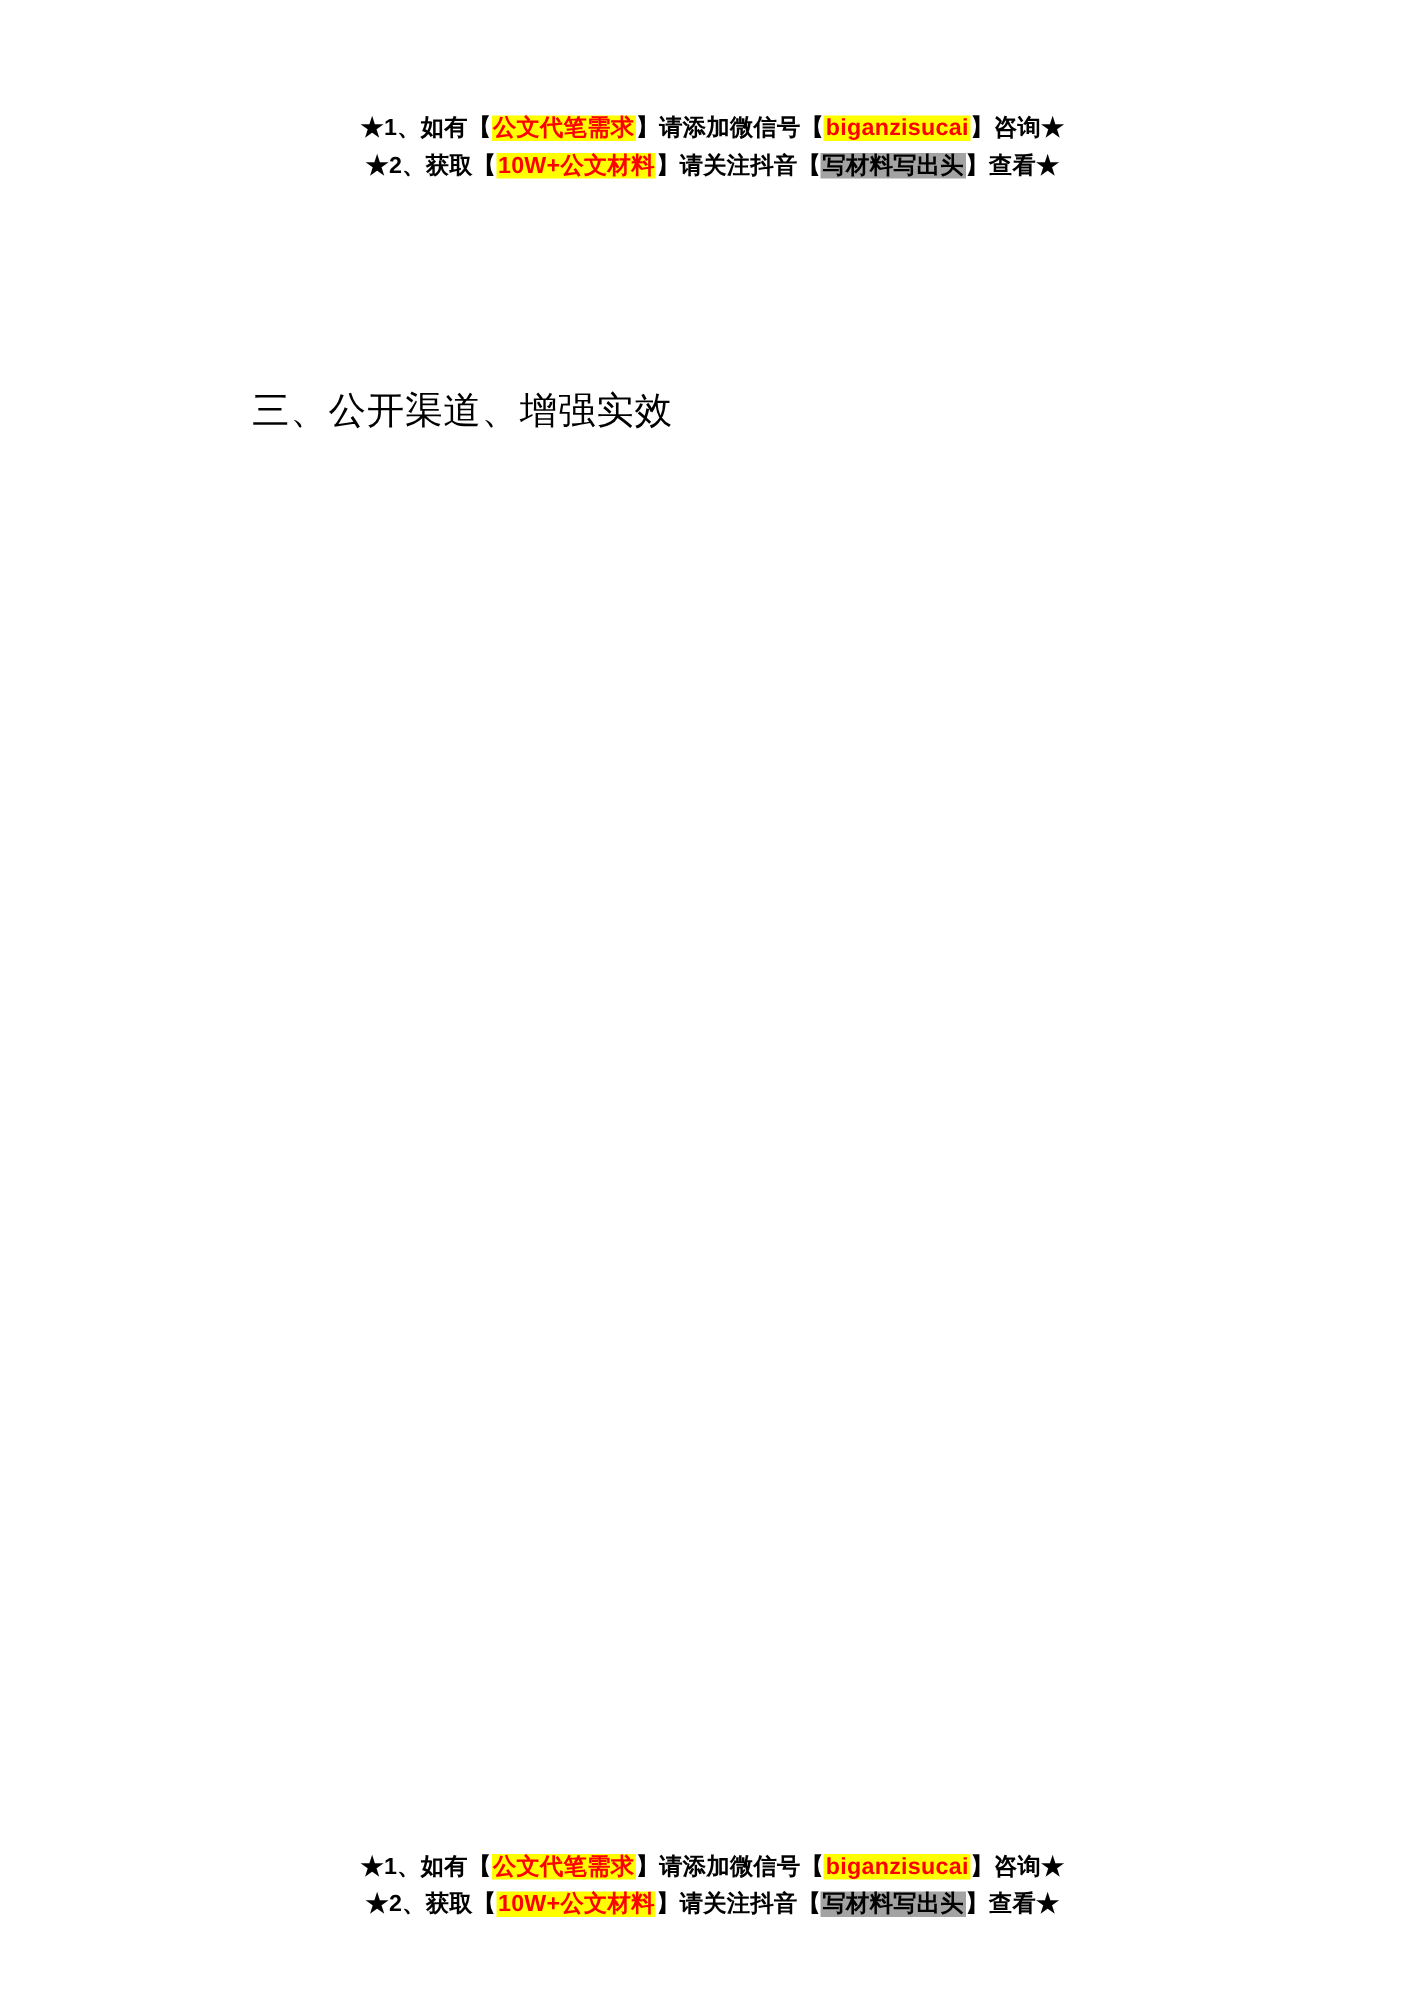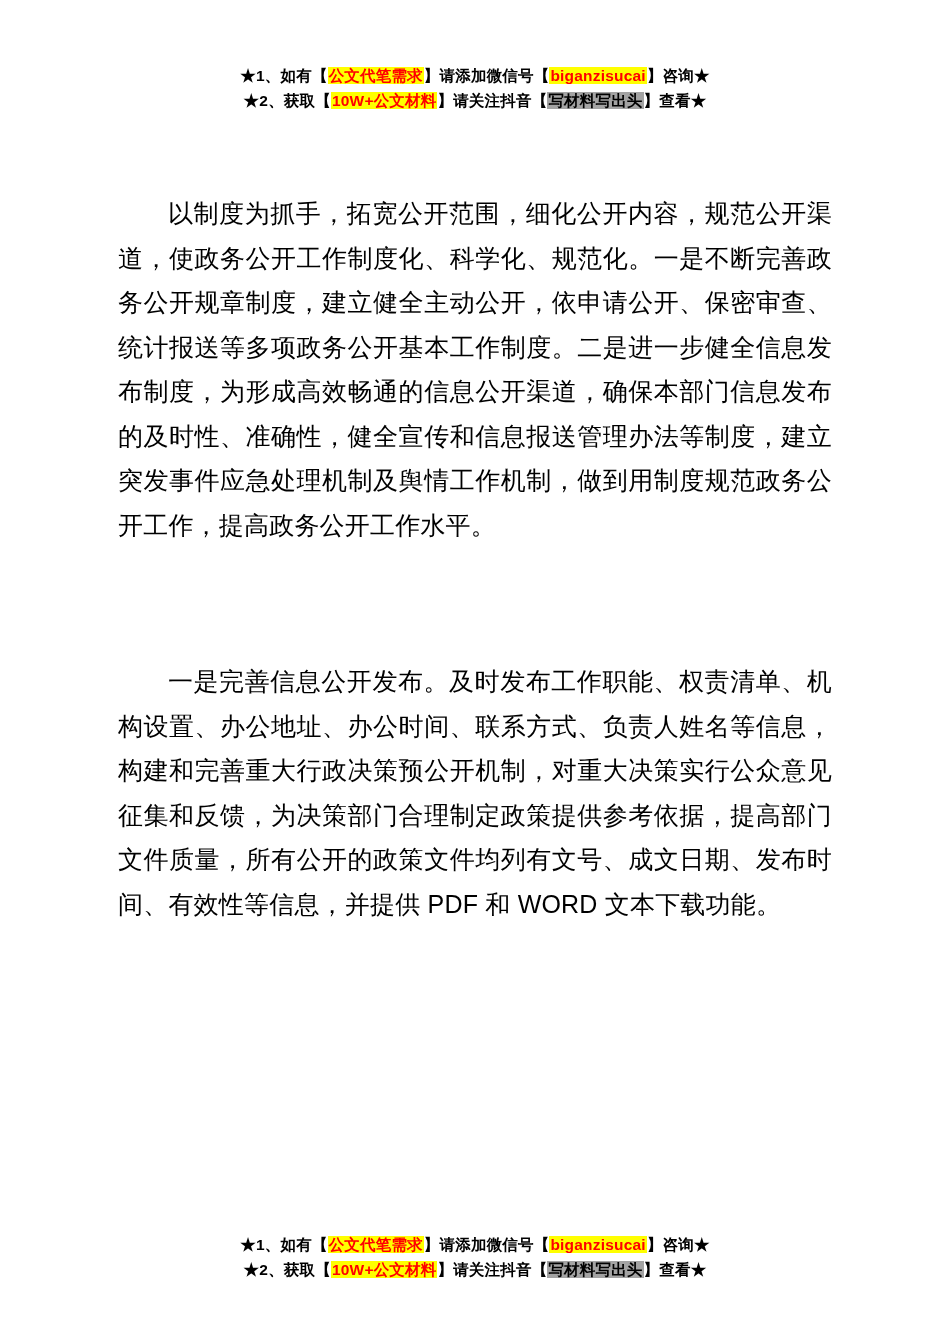--- a/index.html
+++ b/index.html
@@ -12,21 +12,21 @@
     height: 1344px;
     font-family: "Liberation Sans", sans-serif;
     color: #000000;
     position: relative;
     overflow: hidden;
   }
   .page {
     width: 950px;
     height: 1344px;
     box-sizing: border-box;
-    padding: 1px 118px;
+    padding: 11px 118px;
     position: relative;
   }
 
   
   .promo {
     text-align: center;
     font-size: 15.5px;
     font-weight: bold;
     line-height: 1.62;
     letter-spacing: 0.2px;
@@ -85,24 +85,23 @@
 
 <div class="page">
 
   <div class="promo promo-top">
     <span class="promo-line"><span class="blk">★1、如有</span><span class="blk">【</span><span class="hl-yellow-red">公文代笔需求</span><span class="blk">】</span><span class="blk">请添加微信号</span><span class="blk">【</span><span class="hl-yellow-red">biganzisucai</span><span class="blk">】</span><span class="blk">咨询★</span></span>
     <span class="promo-line"><span class="blk">★2、获取</span><span class="blk">【</span><span class="hl-yellow-red">10W+公文材料</span><span class="blk">】</span><span class="blk">请关注抖音</span><span class="blk">【</span><span class="hl-yellow-black">写材料写出头</span><span class="blk">】</span><span class="blk">查看★</span></span>
   </div>
 
   <div class="doc">
     <div class="gap-lg"></div>
-    <p class="para">以制度为抓手，拓宽公开范围，细化公开内容，规范公开渠道，使政务公开工作制度化、科学化、规范化。一是不断完善政务公开规章制度，建立健全主动公开，依申请公开、保密审查、统计报送等多项政务公开基本工作制度。二是进一步健全信息发布制度，为形成高效畅通的信息公开渠道，确保本部门信息发布的及时性、准确性，健全宣传和信息报送管理办法等制度，建立突发事件应急处理机制及舆情工作机制，做到用制度规范政务公开工作，提高政务公开工作水平。</p>
     <div class="gap-md"></div>
+    <p class="heading">三、公开渠道、增强实效</p>
     <div class="gap-lg"></div>
-    <p class="para">一是完善信息公开发布。及时发布工作职能、权责清单、机构设置、办公地址、办公时间、联系方式、负责人姓名等信息，构建和完善重大行政决策预公开机制，对重大决策实行公众意见征集和反馈，为决策部门合理制定政策提供参考依据，提高部门文件质量，所有公开的政策文件均列有文号、成文日期、发布时间、有效性等信息，并提供 PDF 和 WORD 文本下载功能。</p>
   </div>
 
   <div class="promo promo-bottom">
     <span class="promo-line"><span class="blk">★1、如有</span><span class="blk">【</span><span class="hl-yellow-red">公文代笔需求</span><span class="blk">】</span><span class="blk">请添加微信号</span><span class="blk">【</span><span class="hl-yellow-red">biganzisucai</span><span class="blk">】</span><span class="blk">咨询★</span></span>
     <span class="promo-line"><span class="blk">★2、获取</span><span class="blk">【</span><span class="hl-yellow-red">10W+公文材料</span><span class="blk">】</span><span class="blk">请关注抖音</span><span class="blk">【</span><span class="hl-yellow-black">写材料写出头</span><span class="blk">】</span><span class="blk">查看★</span></span>
   </div>
 
 </div>
 
 </body></html>

